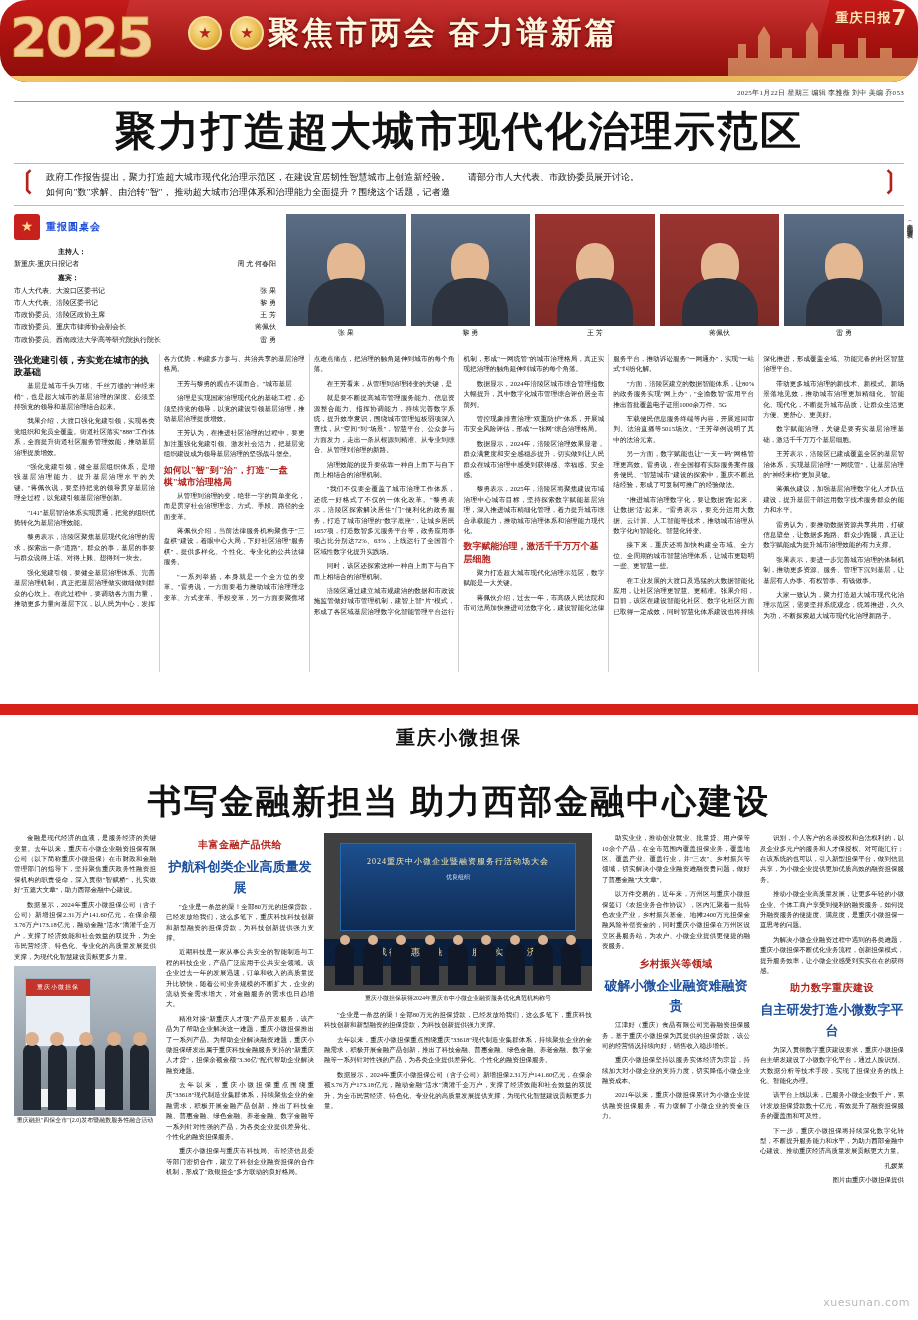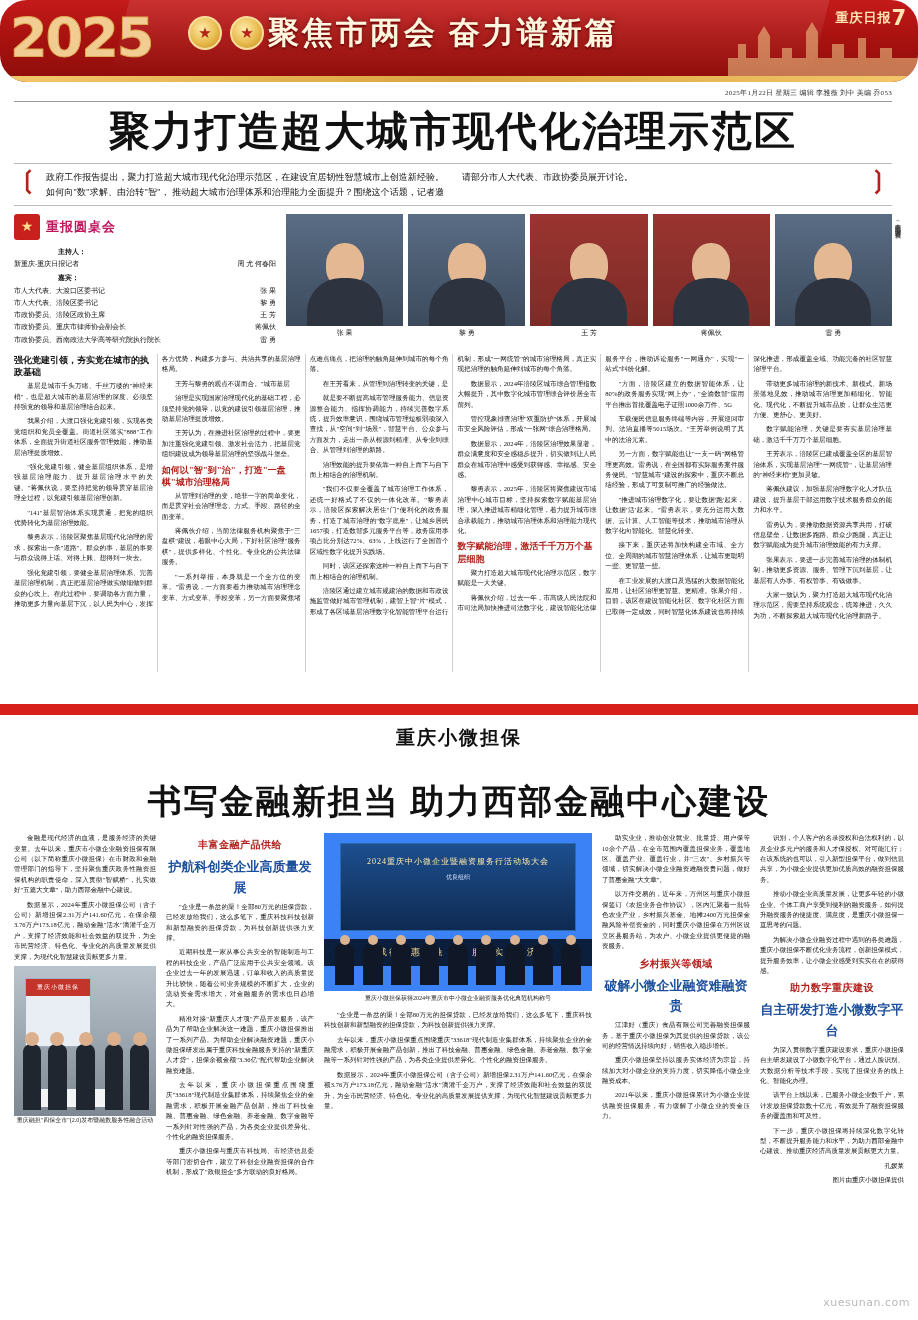--- a/index.html
+++ b/index.html
@@ -102,21 +102,21 @@
     left: 120px; top: 0;
     width: 700px; height: 76px;
     background: linear-gradient(180deg, rgba(255,255,255,.10), rgba(255,255,255,0));
     transform: skewX(-14deg);
     pointer-events: none;
   }
 
   
   .section-top {
     position: relative;
-    padding: 6px 26px 0 14px;
+    padding: 6px 14px 0 14px;
     height: 620px;
   }
   .dateline {
     text-align: right;
     font-size: 7px;
     color: #333;
     letter-spacing: .3px;
     border-bottom: 1px solid #999;
     padding-bottom: 3px;
     margin-bottom: 6px;
@@ -178,22 +178,22 @@
     border-radius: 3px;
     position: relative;
   }
   .rt-badge-icon::before{
     content:"★";
     position:absolute; inset:0;
     display:flex; align-items:center; justify-content:center;
     color:#ffd98a; font-size:14px;
   }
   .rt-badge-text {
-    color: #be185d;
-    font-size: 13px;
+    color: #1d4ed8;
+    font-size: 10px;
     font-weight: bold;
     letter-spacing: 1px;
   }
   .rt-roster {
     font-size: 7px;
     line-height: 1.75;
     color: #111;
   }
   .rt-roster .rt-sub { font-weight: bold; margin-top: 2px; margin-left: 44px; }
   .rt-row { display: flex; justify-content: space-between; }
@@ -332,21 +332,21 @@
   }
   .col-a { flex: 0 0 142px; }
   .col-b { flex: 0 0 148px; }
   .col-c { flex: 0 0 268px; }
   .col-d { flex: 0 0 148px; }
   .col-e { flex: 1 1 auto; }
 
   .photo-wide {
     width: 100%;
     height: 158px;
-    background: #3b82f6;
+    background: #404040;
     position: relative;
     overflow: hidden;
     margin-bottom: 3px;
   }
   .pw-screen {
     position: absolute;
     left: 6%; top: 6%;
     width: 88%; height: 56%;
     background: linear-gradient(180deg, #1d4f8f, #0e2a52);
     border: 1px solid #2a6ab0;

